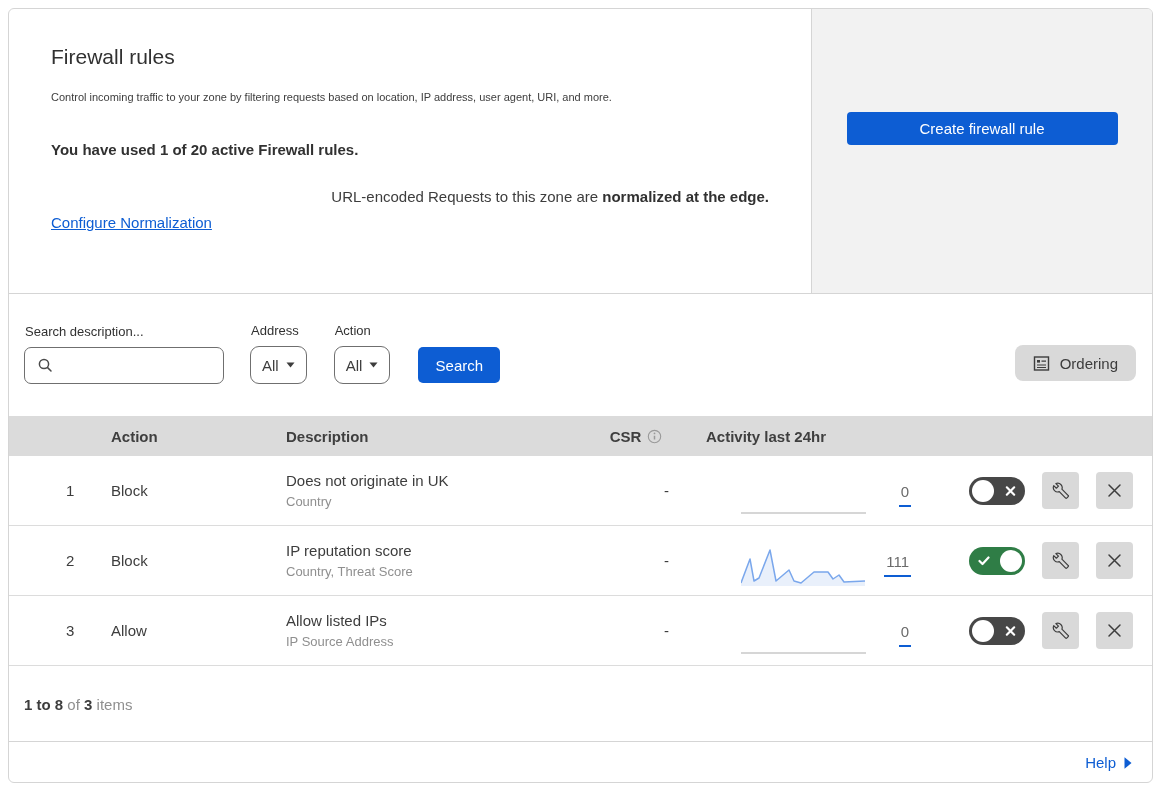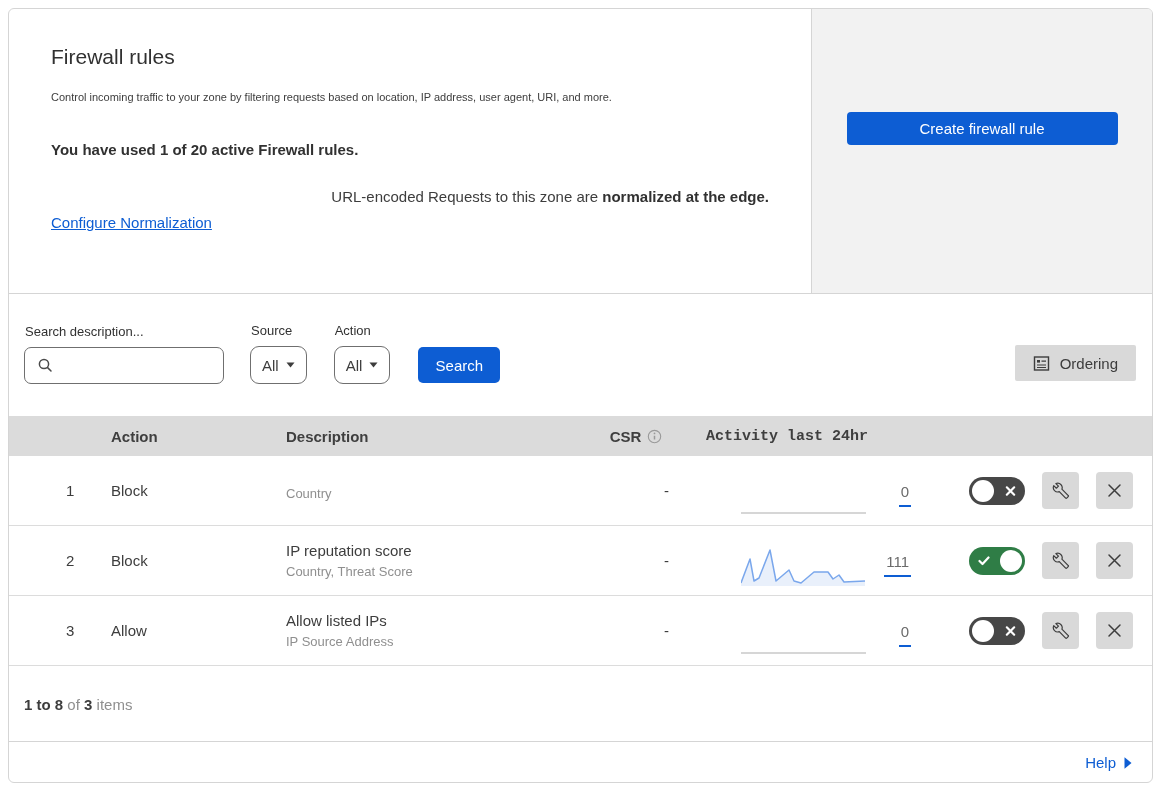--- a/index.html
+++ b/index.html
@@ -56,31 +56,31 @@
   .dropdown{
     height:38px;border:1px solid #6f6f6f;border-radius:9px;background:#fff;cursor:pointer;
     display:flex;align-items:center;justify-content:center;gap:7px;font-size:15px;color:var(--text2);
     padding:0 11px;margin-right:9px;
   }
   .btn-search{
     width:82px;height:36px;background:var(--accent);color:#fff;border:none;border-radius:5px;
     font-size:15px;font-family:inherit;cursor:pointer;margin-bottom:1px;margin-left:1px;
   }
   .btn-ordering{
-    margin-left:auto;height:36px;padding:0 18px;background:var(--btn-gray);border:none;border-radius:2px;
+    margin-left:auto;height:36px;padding:0 18px;background:var(--btn-gray);border:none;border-radius:8px;
     display:flex;align-items:center;gap:10px;font-size:15px;color:var(--text2);font-family:inherit;cursor:pointer;margin-bottom:3px;
   }
   
   .thead{height:40px;background:var(--head-gray);display:flex;align-items:center;font-size:15px;font-weight:700;color:#3f3f3f;}
   .c-num{width:102px;padding-left:57px;}
   .c-action{width:175px;}
   .c-desc{width:285px;}
   .c-csr{width:130px;text-align:center;}
   .c-csr-row{width:130px;padding-left:93px;text-align:left;}
-  .c-activity{width:240px;padding-left:5px;font-family:Liberation Mono, monospace;}
+  .c-activity{width:240px;padding-left:5px;}
   .hcsr{display:inline-flex;align-items:center;gap:6px;justify-content:center;}
   .trow{height:70px;display:flex;align-items:center;border-bottom:1px solid var(--row-border);font-size:15px;color:var(--text2);}
   .desc-title{font-size:15px;color:var(--text2);}
   .desc-sub{font-size:13px;color:var(--muted);margin-top:5px;}
   .row-activity{width:240px;padding-left:40px;display:flex;align-items:center;}
   .spark-wrap{width:125px;height:40px;margin-top:10px;}
   .count-wrap{flex:1;text-align:right;padding-right:30px;margin-top:8px;}
   .count-link{display:inline-block;font-size:15px;color:#6b6b6b;border-bottom:2px solid var(--accent);padding:0 2px 5px 2px;cursor:pointer;text-decoration:none;}
   .controls{margin-left:auto;display:flex;align-items:center;gap:17px;padding-right:19px;}
   .toggle{position:relative;width:56px;height:28px;border-radius:14px;cursor:pointer;flex:none;}
@@ -124,21 +124,21 @@
         <span style="display:flex;">
           <svg width="17" height="17" viewBox="0 0 17 17">
               <circle cx="7" cy="7" r="4.6" fill="none" stroke="#4a4a4a" stroke-width="1.5"></circle>
               <path d="M10.6 10.6 L14 14" stroke="#4a4a4a" stroke-width="1.5" stroke-linecap="round"></path>
             </svg>
         </span>
         <input value="" style="">
       </div>
     </div>
     <div class="fgroup">
-      <div class="flabel">Source</div>
+      <div class="flabel">Address</div>
       <div class="dropdown">
         <span>All</span>
         <span style="display:flex;">
             <svg width="9" height="6" viewBox="0 0 9 6">
               <path d="M0.5 0.5 L8.5 0.5 L4.5 5.5 Z" fill="#3d3d3d"></path>
             </svg>
           </span>
       </div>
     </div>
     <div class="fgroup">
@@ -182,20 +182,21 @@
       </span>
     </div>
     <div class="c-activity">Activity last 24hr</div>
   </div>
 
   <div id="rows">
       <div class="trow">
         <div class="c-num">1</div>
         <div class="c-action">Block</div>
         <div class="c-desc">
+          <div class="desc-title">Does not originate in UK</div>
           <div class="desc-sub">Country</div>
         </div>
         <div class="c-csr-row">-</div>
         <div class="row-activity">
           <div class="spark-wrap"><svg width="125" height="40" viewBox="0 0 125 40">
               <line x1="0" y1="37" x2="125" y2="37" stroke="#c9c9c9" stroke-width="1.3"></line>
             </svg></div>
           <div class="count-wrap"><a class="count-link">0</a></div>
         </div>
         <div class="controls">

